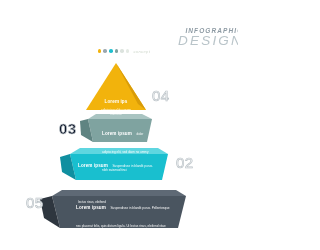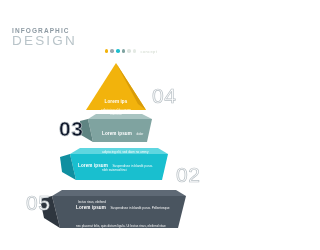--- a/index.html
+++ b/index.html
@@ -11,24 +11,25 @@
     height: 250px;
     background: #ffffff;
     font-family: "Liberation Sans", sans-serif;
     overflow: hidden;
     position: relative;
   }
 
   
   #header {
     position: absolute;
-    left: 12px;
+    left: 5px;
     top: 27px;
     width: 238px;
-    text-align: left;
+    text-align: right;
+    font-style: italic;
   }
   #header-infographic {
     font-size: 6.5px;
     letter-spacing: 1.1px;
     color: #8d9aa3;
     font-weight: bold;
     line-height: 8px;
   }
   #header-design {
     font-size: 13.5px;
@@ -109,29 +110,29 @@
   }
   #text-01 {
     left: 76px;
     top: 195px;
     width: 94px;
   }
 
   
   .tier-number {
     position: absolute;
-    font-size: 21px;
+    font-size: 15px;
     letter-spacing: .5px;
     color: #ffffff;
     -webkit-text-stroke: .7px #b7bfc4;
     line-height: 21px;
   }
   #num-04 { left: 152px; top: 85px; color:#ffffff; -webkit-text-stroke:.7px #b9c1c6; }
   #num-03 { left: 59px;  top: 118px; -webkit-text-stroke:.7px #b9c1c6; }
-  #num-02 { left: 176px; top: 164px; -webkit-text-stroke:.7px #b9c1c6; }
+  #num-02 { left: 176px; top: 152px; -webkit-text-stroke:.7px #b9c1c6; }
   #num-01 { left: 26px;  top: 192px; -webkit-text-stroke:.7px #aab3ba; }
 </style>
 </head>
 <body style="background: rgb(255, 255, 255);">
 
 <div id="header">
   <div id="header-infographic">INFOGRAPHIC</div>
   <div id="header-design">DESIGN</div>
   <div id="header-dots">
     <span class="dot" style="background: rgb(242, 179, 12);"></span>

